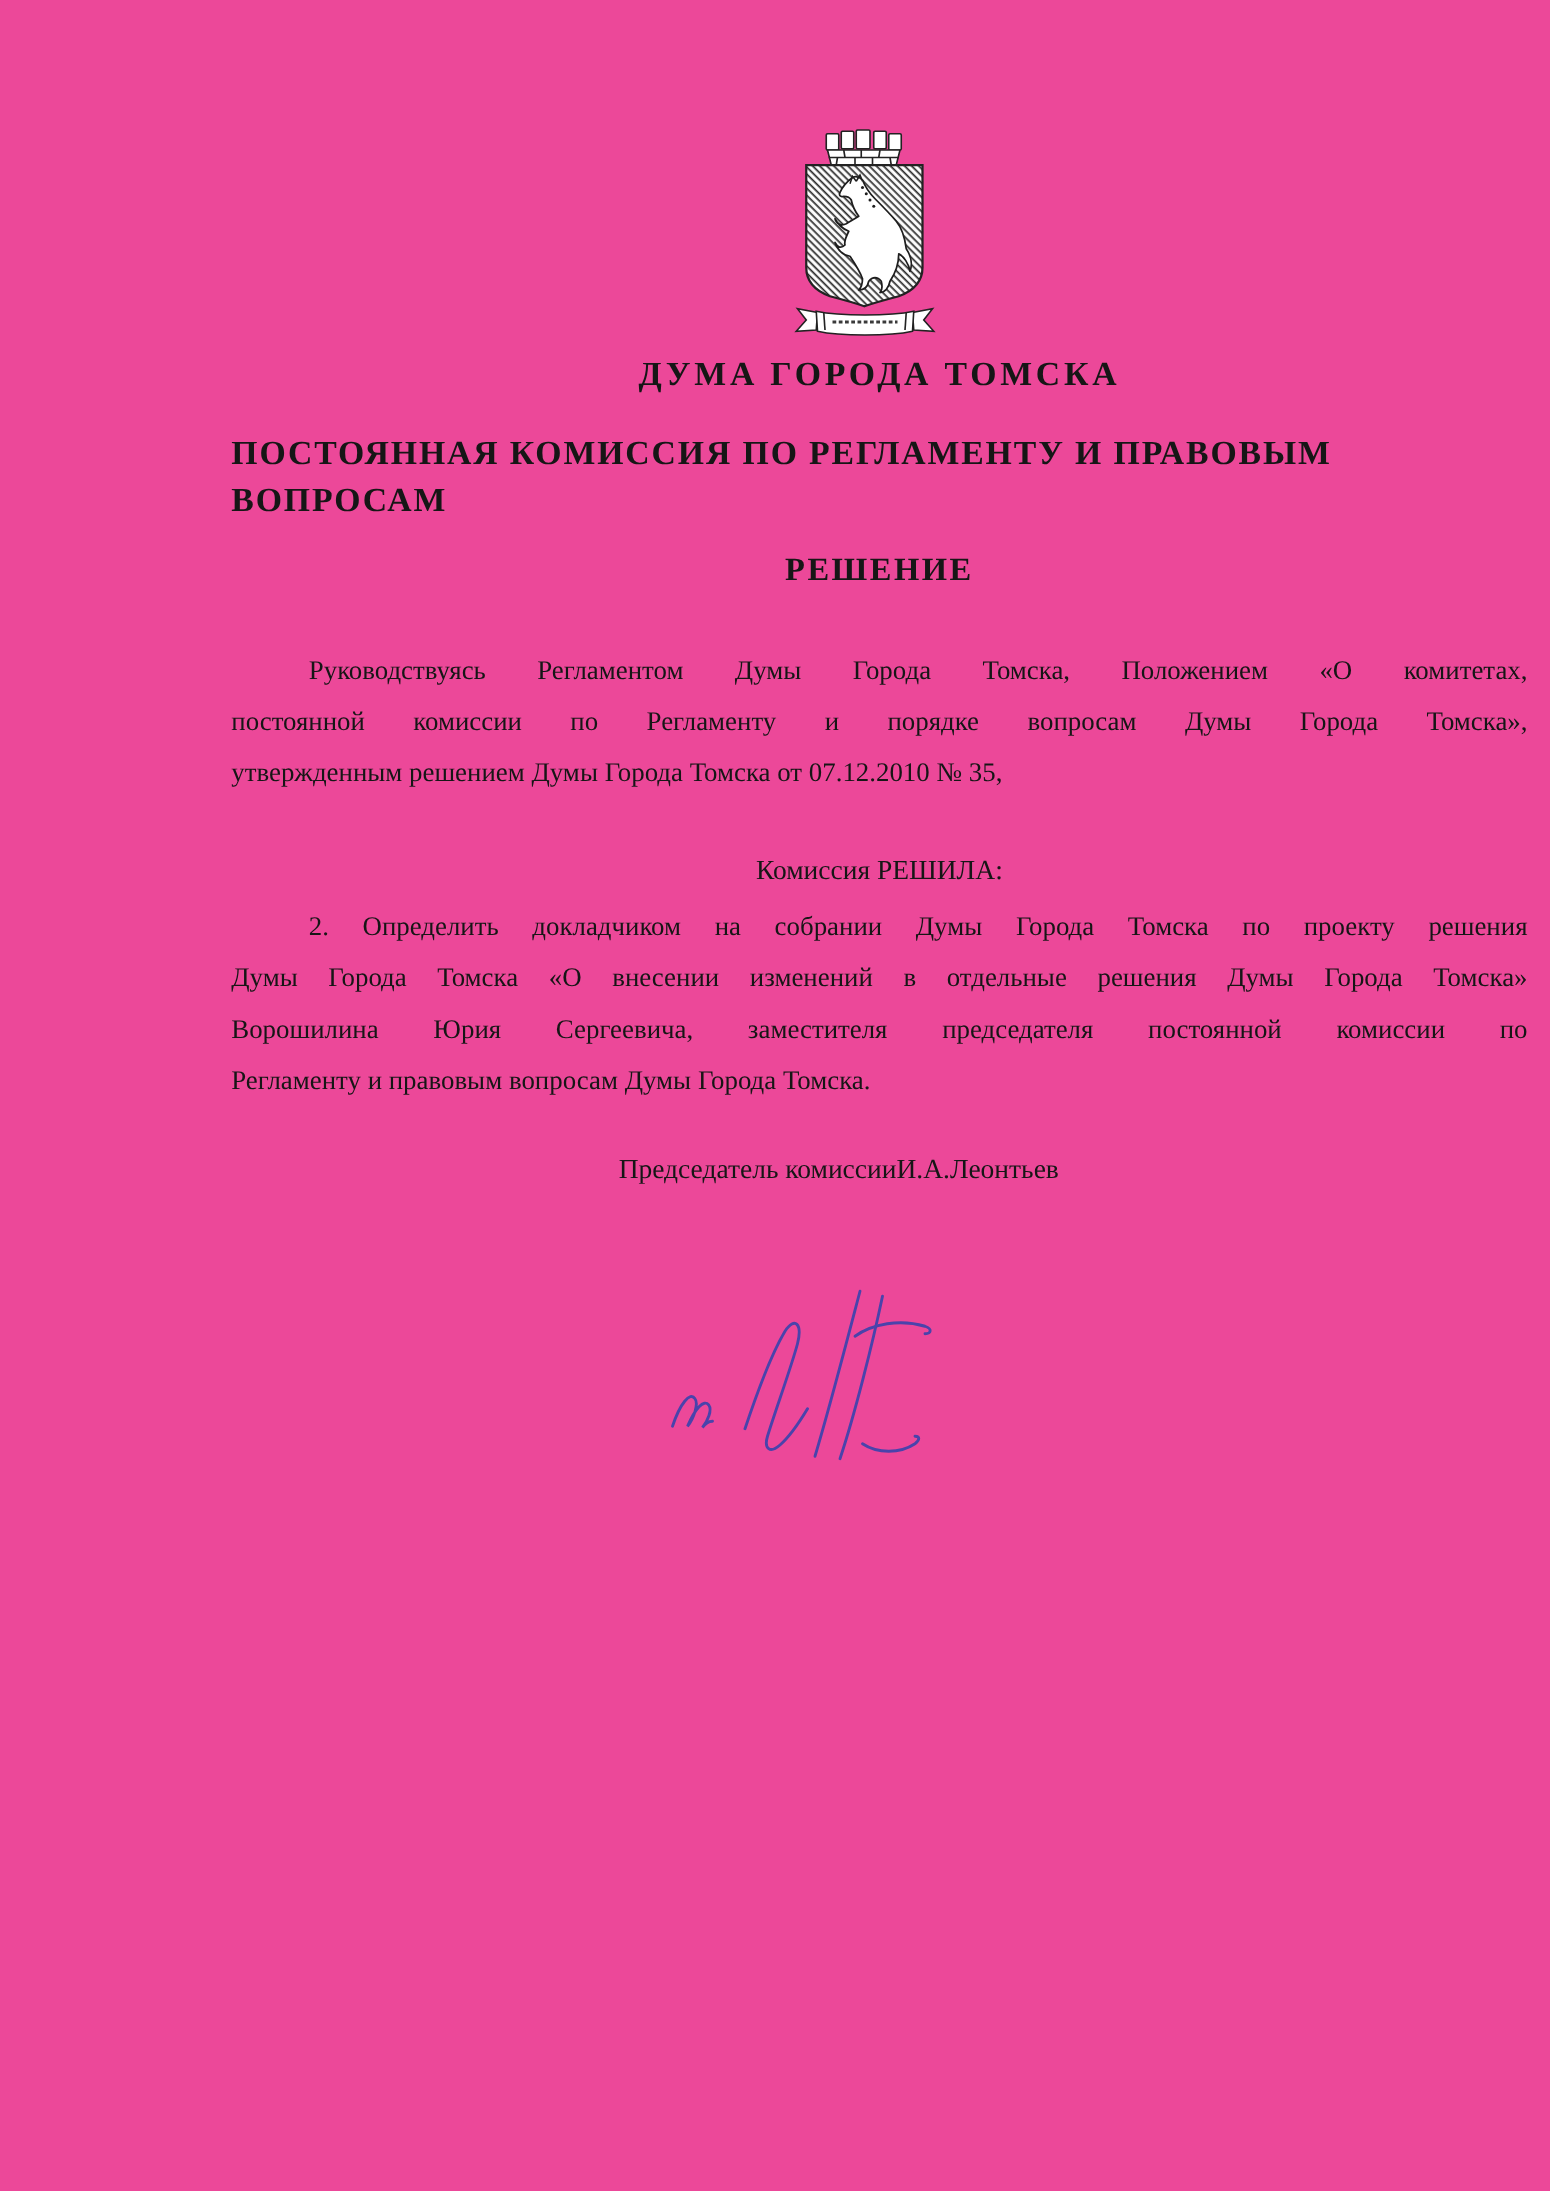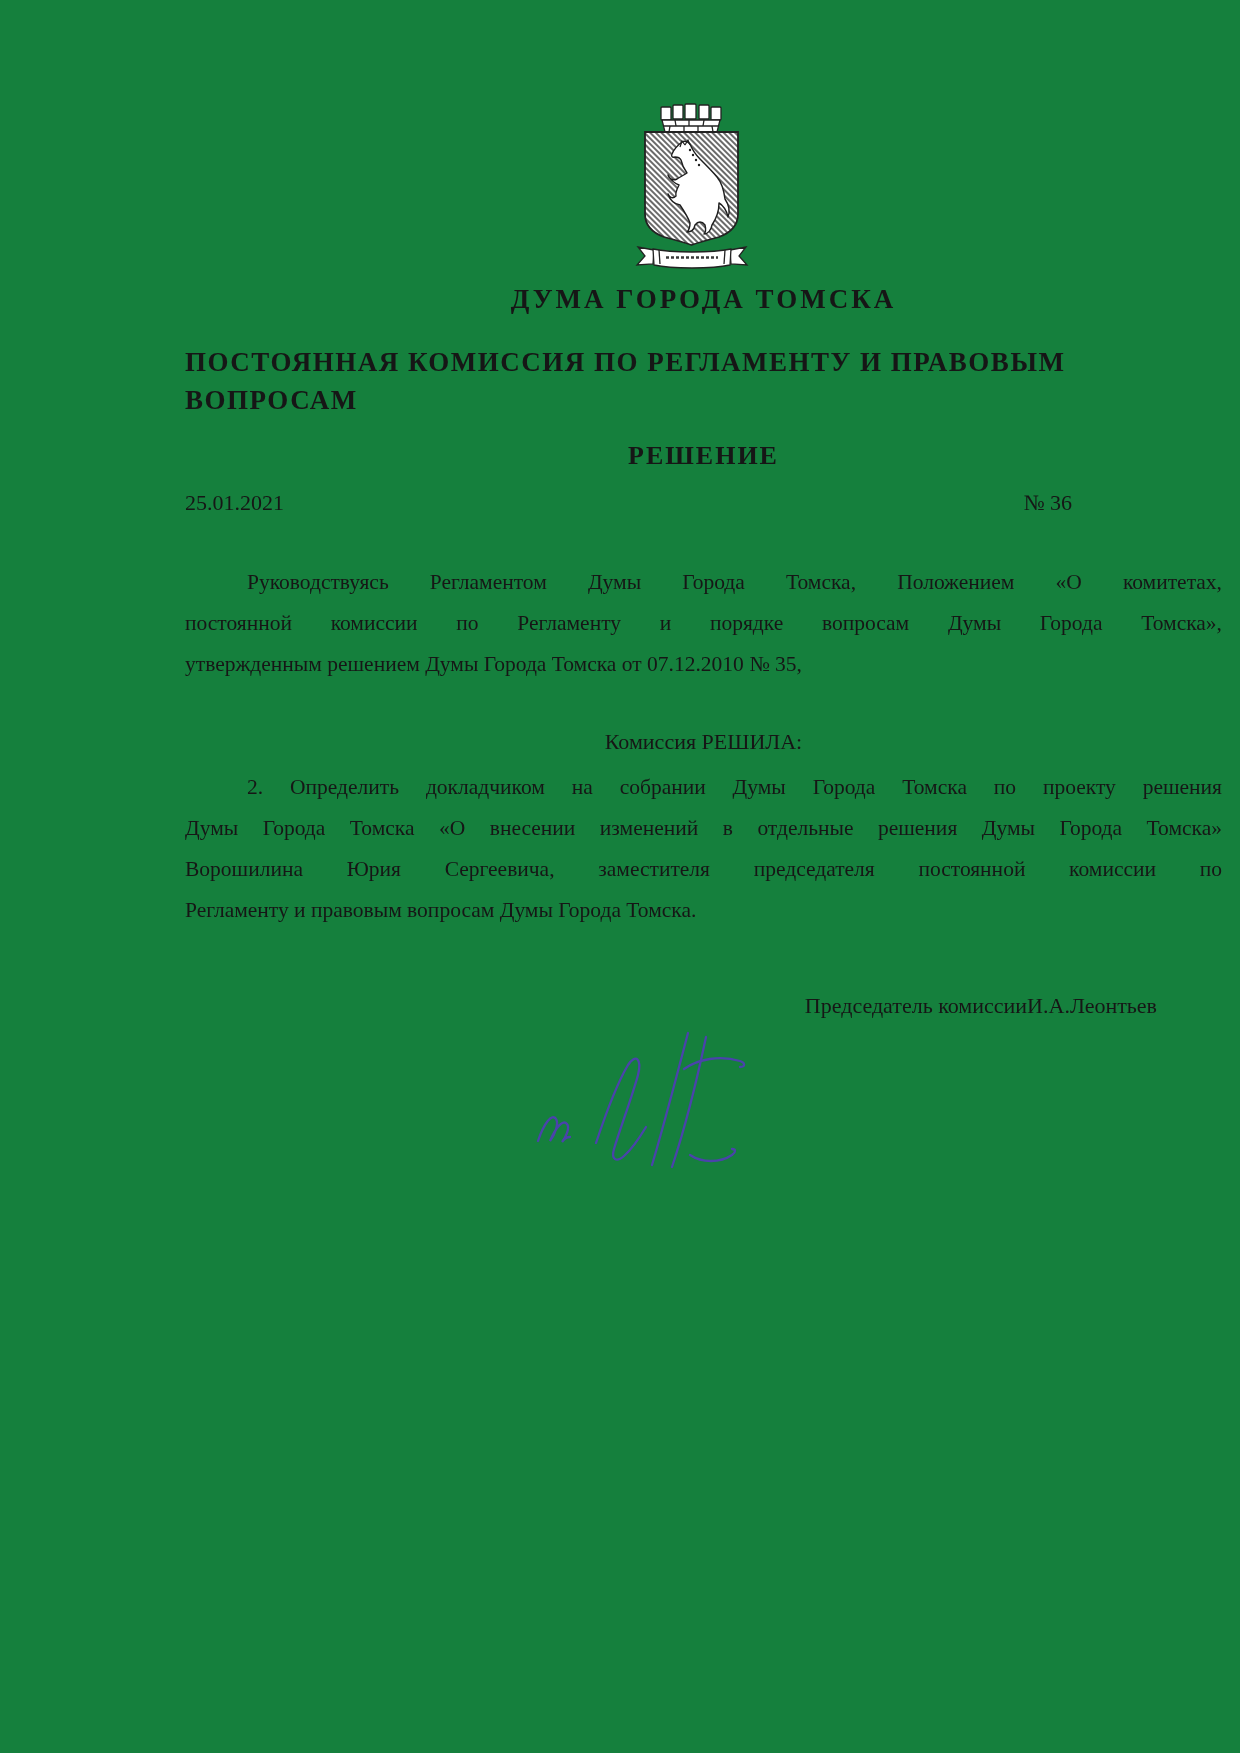--- a/index.html
+++ b/index.html
@@ -1,20 +1,20 @@
 <!DOCTYPE html>
 <html lang="ru"><head>
 <meta charset="utf-8">
 <style>
   html,body{margin:0;padding:0;background:#e8e8e8;}
   .page{
     position:relative;
     width:1240px;height:1753px;
     margin:0 auto;
-    background:#15803d;
+    background:#ec4899;
     font-family:"Liberation Serif","DejaVu Serif",serif;
     color:#161616;
     overflow:hidden;
   }
   .content{
     position:absolute;left:185px;top:0;width:1037px;
   }
   
   .emblem{position:absolute;left:632px;top:99px;width:120px;height:170px;}
   
@@ -52,22 +52,22 @@
   .tline.j{text-align:justify;text-align-last:justify;}
   .tline.ind{text-indent:62px;}
   .preamble{margin-top:8px;}
   .resolved{
     margin-top:42px;text-align:center;font-size:22px;line-height:30px;
   }
   .item-1{margin-top:36px;}
   .item-2{margin-top:10px;}
   
   .row-sign{
-    margin-top:60px;
-    display:flex;justify-content:flex-end;align-items:flex-start;
+    margin-top:35px;
+    display:flex;justify-content:center;align-items:flex-start;
     font-size:22px;line-height:30px;
   }
   .signer-name{margin-right:65px;}
   .sign-scrawl{
     position:absolute;left:500px;top:1013px;width:260px;height:170px;
     z-index:2;pointer-events:none;
   }
 </style>
 </head>
 <body>
@@ -158,24 +158,20 @@
   </svg>
 
   <div class="content">
 
     <div class="h-org">ДУМА ГОРОДА ТОМСКА</div>
 
     <div class="h-comm">ПОСТОЯННАЯ КОМИССИЯ ПО РЕГЛАМЕНТУ И ПРАВОВЫМ ВОПРОСАМ</div>
 
     <div class="h-doctype">РЕШЕНИЕ</div>
 
-    <div class="row-date">
-      <span class="doc-date">25.01.2021</span>
-      <span class="doc-number">№ 36</span>
-    </div>
 
     <div class="subject para">
       </div>
 
     <div class="preamble para">
         <div class="tline j ind">Руководствуясь Регламентом Думы Города Томска, Положением «О комитетах,</div>
         <div class="tline j">постоянной комиссии по Регламенту и порядке вопросам Думы Города Томска»,</div>
         <div class="tline">утвержденным решением Думы Города Томска от 07.12.2010 № 35,</div>
       </div>
 

